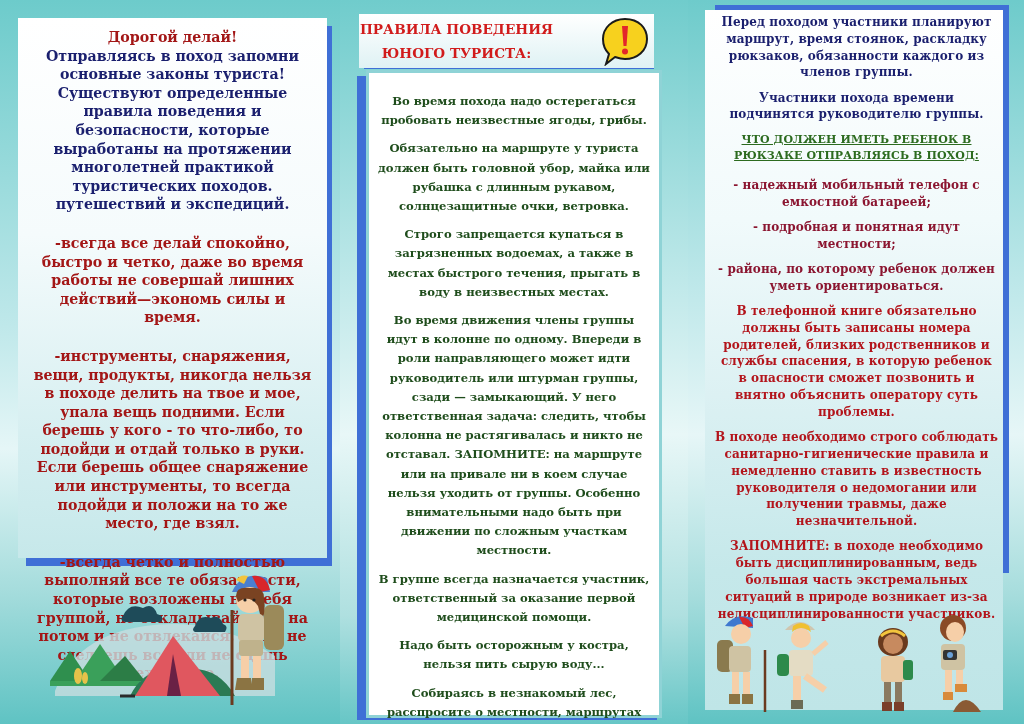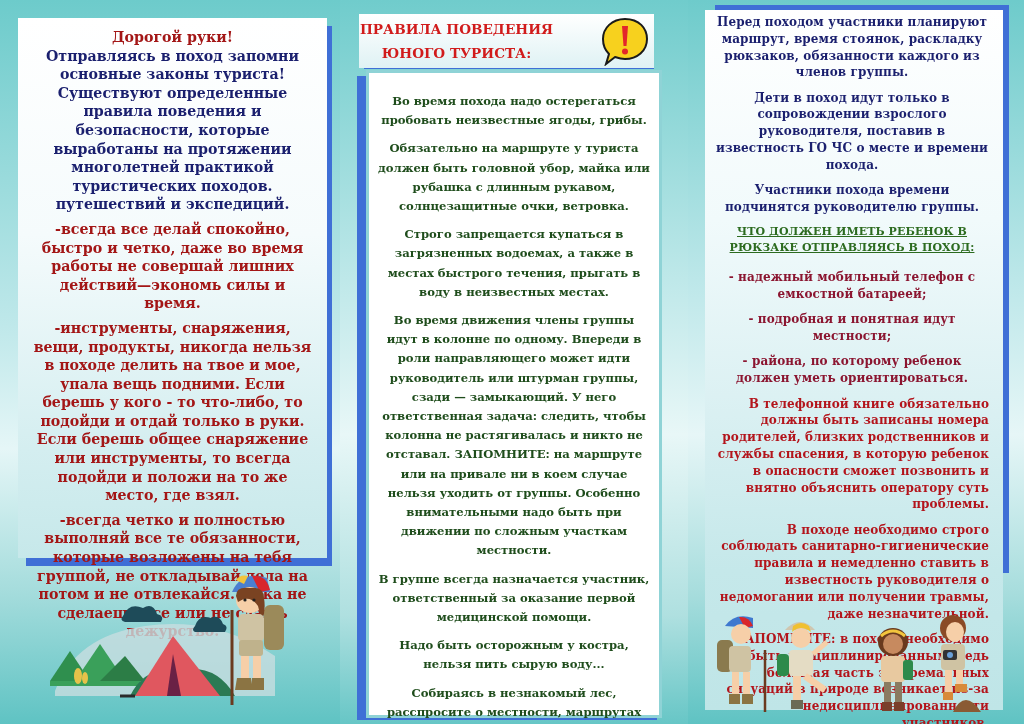--- a/index.html
+++ b/index.html
@@ -33,21 +33,21 @@
   
   #left-shadow { left: 26px; top: 26px; width: 306px; height: 540px; }
   #left-panel {
     left: 18px; top: 18px; width: 309px; height: 540px;
     background: linear-gradient(180deg, #ffffff 0%, #f5fbfc 40%, #d4eef0 80%, #c6e8ea 100%);
     padding: 10px 12px 0 12px;
     font-size: 14.2px; line-height: 18.6px;
   }
   #left-panel .greet { color: #a31616; }
   #left-panel .intro { color: #1a1f6e; }
-  #left-panel .red { color: #a31616; margin-top: 6px; }
+  #left-panel .red { color: #a31616; margin-top: 20px; }
 
   
   #mid-head-shadow { left: 364px; top: 21px; width: 290px; height: 48px; }
   #mid-head {
     left: 359px; top: 14px; width: 295px; height: 54px;
     background: linear-gradient(180deg, #ffffff 0%, #dff2f4 100%);
     color: #d11b1b; font-size: 13.6px; line-height: 24px; padding-top: 3px;
     padding-right: 100px;
   }
   #exclaim {
@@ -63,42 +63,42 @@
     padding: 11px 8px 0 8px;
   }
   #mid-panel p { margin-bottom: 9px; margin-top: 8px; }
 
   
   #right-shadow { left: 715px; top: 5px; width: 294px; height: 568px; }
   #right-panel {
     left: 705px; top: 10px; width: 298px; height: 700px;
     background: linear-gradient(180deg, #ffffff 0%, #f1fafb 30%, #dcf1f3 55%, #c5e8ea 80%, #bfe5e7 100%);
     font-size: 12px; line-height: 16.8px;
-    padding: 4px 14px 0 10px;
+    padding: 4px 5px 0 10px;
     letter-spacing: 0.1px;
   }
   #right-panel p { margin-bottom: 8.5px; }
   #right-panel .navy { color: #1a1f6e; }
-  #right-panel .red { color: #b3141b; text-align: right; }
+  #right-panel .red { color: #b3141b; }
   #right-panel .crimson { color: #8b1530; text-align: center; }
   #right-panel .green-u { color: #2c6b1f; text-decoration: underline; font-size: 11px; line-height: 16px; margin-bottom: 13px; }
 
   
   .illus { position: absolute; }
 </style>
 </head>
 <body>
 
 <div class="bg-left"></div>
 <div class="bg-mid"></div>
 <div class="bg-right"></div>
 
 <div class="shadow-bar" id="left-shadow"></div>
 <div class="panel" id="left-panel">
-  <div class="greet">Дорогой руки!</div>
+  <div class="greet">Дорогой делай!</div>
   <div class="intro">Отправляясь в поход запомни основные законы туриста! Существуют определенные правила поведения и безопасности, которые выработаны на протяжении многолетней практикой туристических походов. путешествий и экспедиций.</div>
   <div class="red">-всегда все делай спокойно, быстро и четко, даже во время работы не совершай лишних действий—экономь силы и время.</div>
   <div class="red">-инструменты, снаряжения, вещи, продукты, никогда нельзя в походе делить на твое и мое, упала вещь подними. Если берешь у кого - то что-либо, то подойди и отдай только в руки. Если берешь общее снаряжение или инструменты, то всегда подойди и положи на то же место, где взял.</div>
   <div class="red">-всегда четко и полностью выполняй все те обязанности, которые возложены на тебя группой, не откладывай дела на потом и не отвлекайся. Пока не сделаешь все или не сдашь дежурство.</div>
 </div>
 
 <svg class="illus" style="left:45px; top:596px;" width="240" height="110" viewBox="0 0 240 110">
   <path d="M10 95 Q 30 40 100 30 Q 170 20 230 60 L 230 100 L 10 100 Z" fill="#c8dde0" opacity="0.8"></path>
   <path d="M78 20 q 6 -14 20 -8 q 10 -6 14 6 q 8 2 4 8 h -36 q -6 -2 -2 -6z" fill="#1e4b59"></path>
   <path d="M150 30 q 4 -12 16 -8 q 8 -4 12 6 q 6 2 2 8 h -30 q -4 -2 0 -6z" fill="#1e4b59"></path>
@@ -150,21 +150,20 @@
   <p>Строго запрещается купаться в загрязненных водоемах, а также в местах быстрого течения, прыгать в воду в неизвестных местах.</p>
   <p>Во время движения члены группы идут в колонне по одному. Впереди в роли направляющего может идти руководитель или штурман группы, сзади — замыкающий. У него ответственная задача: следить, чтобы колонна не растягивалась и никто не отставал. ЗАПОМНИТЕ: на маршруте или на привале ни в коем случае нельзя уходить от группы. Особенно внимательными надо быть при движении по сложным участкам местности.</p>
   <p>В группе всегда назначается участник, ответственный за оказание первой медицинской помощи.</p>
   <p>Надо быть осторожным у костра, нельзя пить сырую воду...</p>
   <p>Собираясь в незнакомый лес, расспросите о местности, маршрутах местных жителей. Если есть подробная карта этого района — изучите ее. Вы будете увереннее чувствовать себя, если возьмете с собой компас.</p>
 </div>
 
 <div class="shadow-bar" id="right-shadow"></div>
 <div class="panel" id="right-panel">
   <p class="navy">Перед походом участники планируют маршрут, время стоянок, раскладку рюкзаков, обязанности каждого из членов группы.</p>
-  <p class="navy">Дети в поход идут только в сопровождении взрослого руководителя, поставив в известность ГО ЧС о месте и времени похода.</p>
   <p class="navy">Участники похода времени подчинятся руководителю группы.</p>
   <p class="green-u">ЧТО ДОЛЖЕН ИМЕТЬ РЕБЕНОК В РЮКЗАКЕ ОТПРАВЛЯЯСЬ В ПОХОД:</p>
   <p class="crimson">- надежный мобильный телефон с емкостной батареей;</p>
   <p class="crimson">- подробная и понятная идут местности;</p>
   <p class="crimson">- района, по которому ребенок должен уметь ориентироваться.</p>
   <p class="red">В телефонной книге обязательно должны быть записаны номера родителей, близких родственников и службы спасения, в которую ребенок в опасности сможет позвонить и внятно объяснить оператору суть проблемы.</p>
   <p class="red">В походе необходимо строго соблюдать санитарно-гигиенические правила и немедленно ставить в известность руководителя о недомогании или получении травмы, даже незначительной.</p>
   <p class="red">ЗАПОМНИТЕ: в походе необходимо быть дисциплинированным, ведь большая часть экстремальных ситуаций в природе возникает из-за недисциплинированности участников.</p>
 </div>
 

